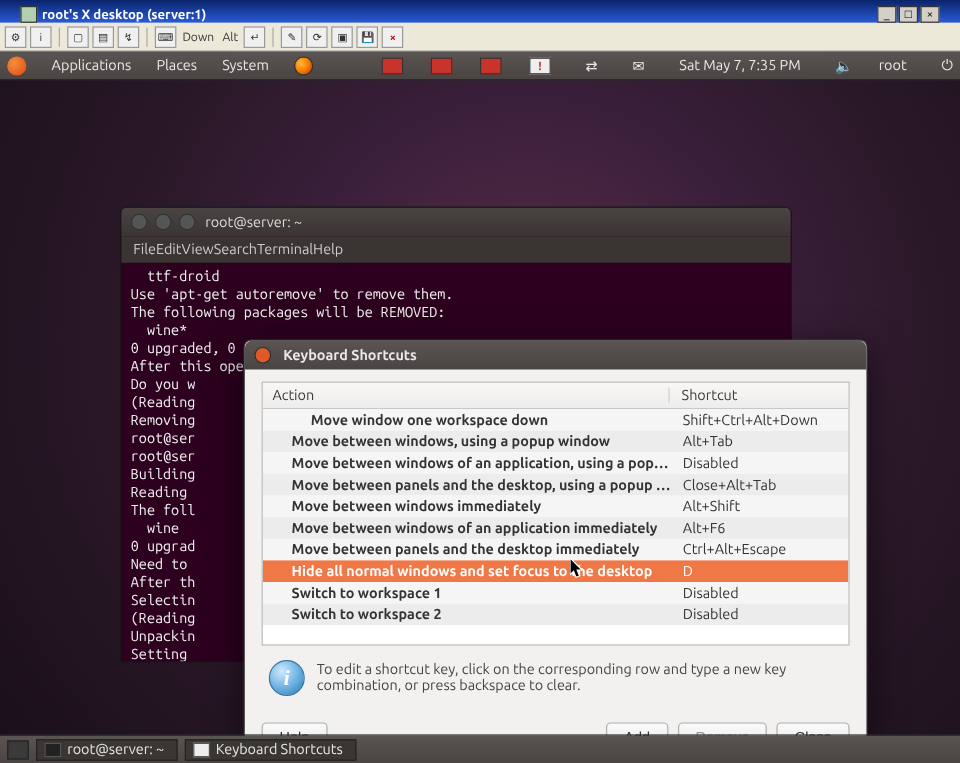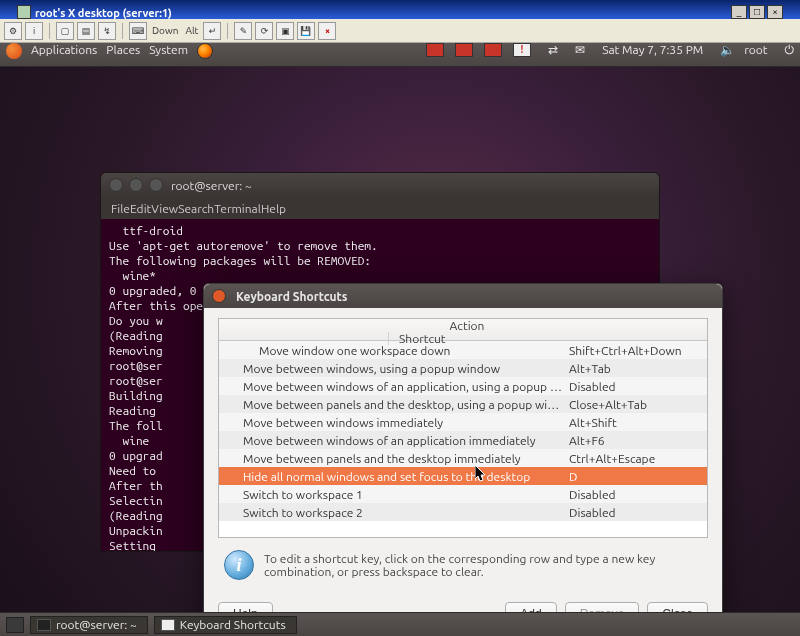--- a/index.html
+++ b/index.html
@@ -15,21 +15,21 @@
 .vnc-toolbar { height: 24px; background: #ece9d8; border-bottom: 1px solid #aaa; display: flex; align-items: center; padding: 0 4px; gap: 3px; }
 .vnc-tool { width: 18px; height: 18px; border: 1px solid #999; background: #f0f0f0; display: inline-flex; align-items: center; justify-content: center; font-size: 9px; color: #333; cursor: pointer; }
 .vnc-tool.red { color: #c00; font-weight: bold; }
 .vnc-sep { width: 1px; height: 16px; background: #aaa; margin: 0 3px; }
 .vnc-shortcut-label { font-size: 10px; color: #333; padding: 0 2px; }
 
 
 .guest { position: relative; height: 593px; background: radial-gradient(circle at 55% 40%, #5a2d4a 0%, #3a1f3a 35%, #2a1828 60%, #1a0f1a 100%); overflow: hidden; }
 
 
-.panel-top { display: flex; align-items: flex-start; height: 24px; background: linear-gradient(#5a5552, #4a4542); color: #e8e8e8; font-size: 12px; padding: 0 6px; gap: 9px; border-bottom: 1px solid #2a2a2a; }
+.panel-top { display: flex; align-items: center; height: 24px; background: linear-gradient(#5a5552, #4a4542); color: #e8e8e8; font-size: 12px; padding: 0 6px; gap: 21px; border-bottom: 1px solid #2a2a2a; }
 .panel-top .ubuntu-logo { width: 16px; height: 16px; border-radius: 50%; background: radial-gradient(circle at 35% 35%, #f58f3a, #dd4814); }
 .panel-top .menu-item { cursor: pointer; }
 .panel-top .spacer { flex: 1; }
 .panel-top .indicator { width: 18px; height: 14px; background: #c8342a; border: 1px solid #333; display: inline-block; margin-left: 2px; }
 .panel-top .indicator.last { background: #eee; color: #c8342a; text-align: center; line-height: 12px; font-size: 10px; font-weight: bold; }
 .panel-top .sys-icon { display: inline-flex; align-items: center; margin-left: 8px; }
 .panel-top .clock { margin-left: 8px; white-space: nowrap; }
 
 .ff-icon { width: 16px; height: 16px; border-radius: 50%; background: radial-gradient(circle at 35% 35%, #ffb84d 0%, #ff8a00 40%, #e25b00 70%, #b53a00 100%); border: 1px solid #333; }
 
@@ -47,28 +47,28 @@
 .term-titlebar .wc { width: 14px; height: 14px; border-radius: 50%; background: #555; border: 1px solid #333; cursor: pointer; }
 .term-menubar { height: 22px; background: #3a3532; display: flex; align-items: center; padding: 0 10px; color: #ccc; font-family: "Ubuntu", sans-serif; font-size: 12px; }
 .term-body { padding: 4px 8px; line-height: 15px; white-space: pre; color: #f0f0f0; }
 
 
 .dialog { position: absolute; left: 203px; top: 240px; width: 520px; background: #f2f1f0; border: 1px solid #3a3a3a; border-radius: 6px 6px 4px 4px; box-shadow: 0 7px 30px rgba(0,0,0,0.55); font-size: 12px; }
 .dlg-titlebar { height: 24px; background: linear-gradient(#5a5552, #4a4542); color: #e8e8e8; display: flex; align-items: center; border-radius: 6px 6px 0 0; font-weight: bold; }
 .dlg-titlebar .wc2 { width: 14px; height: 14px; border-radius: 50%; background: #df5a28; border: 1px solid #333; margin-left: 8px; cursor: pointer; }
 .dlg-body { padding: 10px 14px; }
 .list { border: 1px solid #b8b8b8; background: #fff; height: 220px; overflow: hidden; position: relative; }
-.list-header { display: flex; background: linear-gradient(#f8f7f6, #eeedec); border-bottom: 1px solid #c8c8c8; font-size: 12px; color: #3a3a3a; height: 22px; align-items: center; flex-direction: column; }
+.list-header { display: flex; background: linear-gradient(#f8f7f6, #eeedec); border-bottom: 1px solid #c8c8c8; font-size: 12px; color: #3a3a3a; height: 22px; align-items: center; }
 .list-header .col-action { flex: 1; padding-left: 8px; }
 .list-header .col-shortcut { width: 150px; padding-left: 10px; border-left: 1px solid #d0d0d0; }
 .list-rows { overflow-y: scroll; height: 198px; }
 .row { display: flex; height: 18px; align-items: center; font-size: 12px; color: #333; cursor: pointer; }
 .row:nth-child(odd) { background: #f5f5f5; }
 .row:nth-child(even) { background: #ececec; }
-.row .c1 { flex: 1; padding-left: 24px; overflow: hidden; text-overflow: ellipsis; white-space: nowrap; }
+.row .c1 { flex: 1; padding-left: 24px; overflow: hidden; text-overflow: ellipsis; white-space: nowrap; font-weight: bold; }
 .row .c2 { width: 144px; padding-left: 6px; white-space: nowrap; overflow: hidden; }
 .row.selected { background: #f07746 !important; color: #fff; }
 .row.first .c1 { padding-left: 40px; }
 
 .list-rows::-webkit-scrollbar { width: 12px; }
 .list-rows::-webkit-scrollbar-track { background: #eee; }
 .list-rows::-webkit-scrollbar-thumb { background: #c4c4c4; border: 1px solid #aaa; border-radius: 6px; }
 
 .hint { display: flex; align-items: center; gap: 10px; margin: 12px 6px 8px; color: #444; font-size: 12px; }
 .info-icon { width: 30px; height: 30px; border-radius: 50%; background: radial-gradient(circle at 35% 30%, #cfeaff, #5fa9db 60%, #3575a7); color: #fff; display: flex; align-items: center; justify-content: center; font-style: italic; font-weight: bold; font-size: 18px; font-family: serif; border: 1px solid #3575a7; flex-shrink: 0; }

